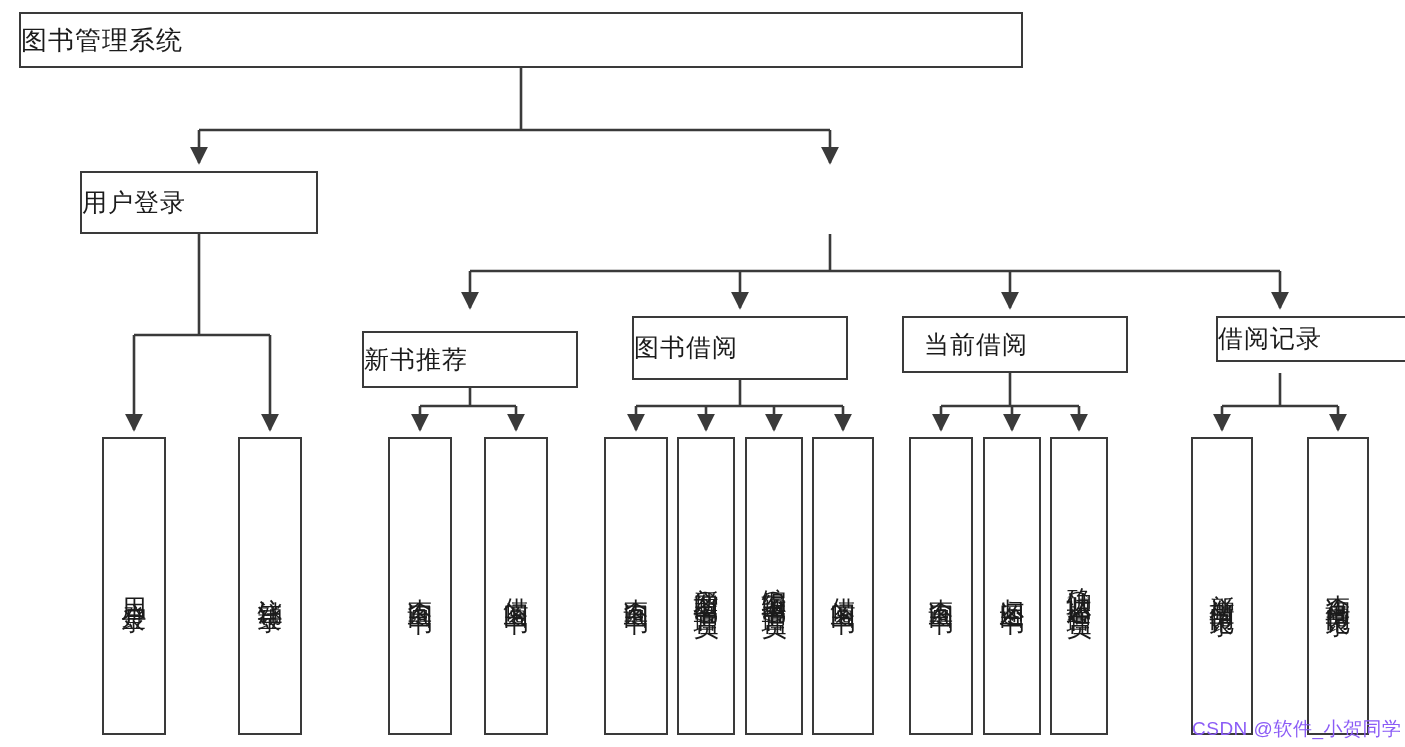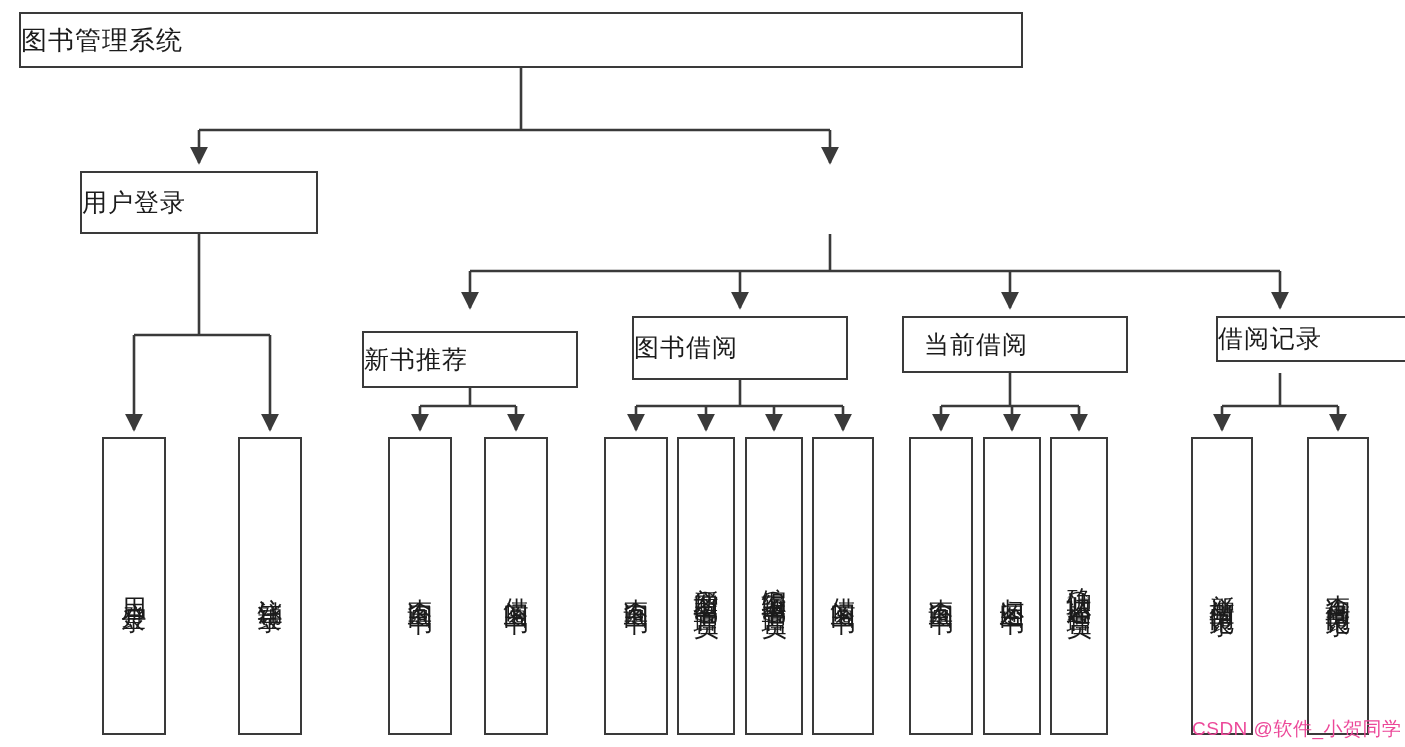--- a/index.html
+++ b/index.html
@@ -52,21 +52,21 @@
     writing-mode: vertical-rl;
     text-orientation: upright;
     font-size: 25px;
     letter-spacing: 4px;
     line-height: 1.0;
     white-space: nowrap;
   }
   #root-node .label { font-size: 26px; }
   .watermark {
     position: absolute;
-    color: #ec4899;
+    color: #8b5cf6;
     font-size: 19px;
     white-space: nowrap;
     z-index: 3;
     letter-spacing: 0.5px;
   }
 </style>
 </head>
 <body>
 
 <div id="canvas">

